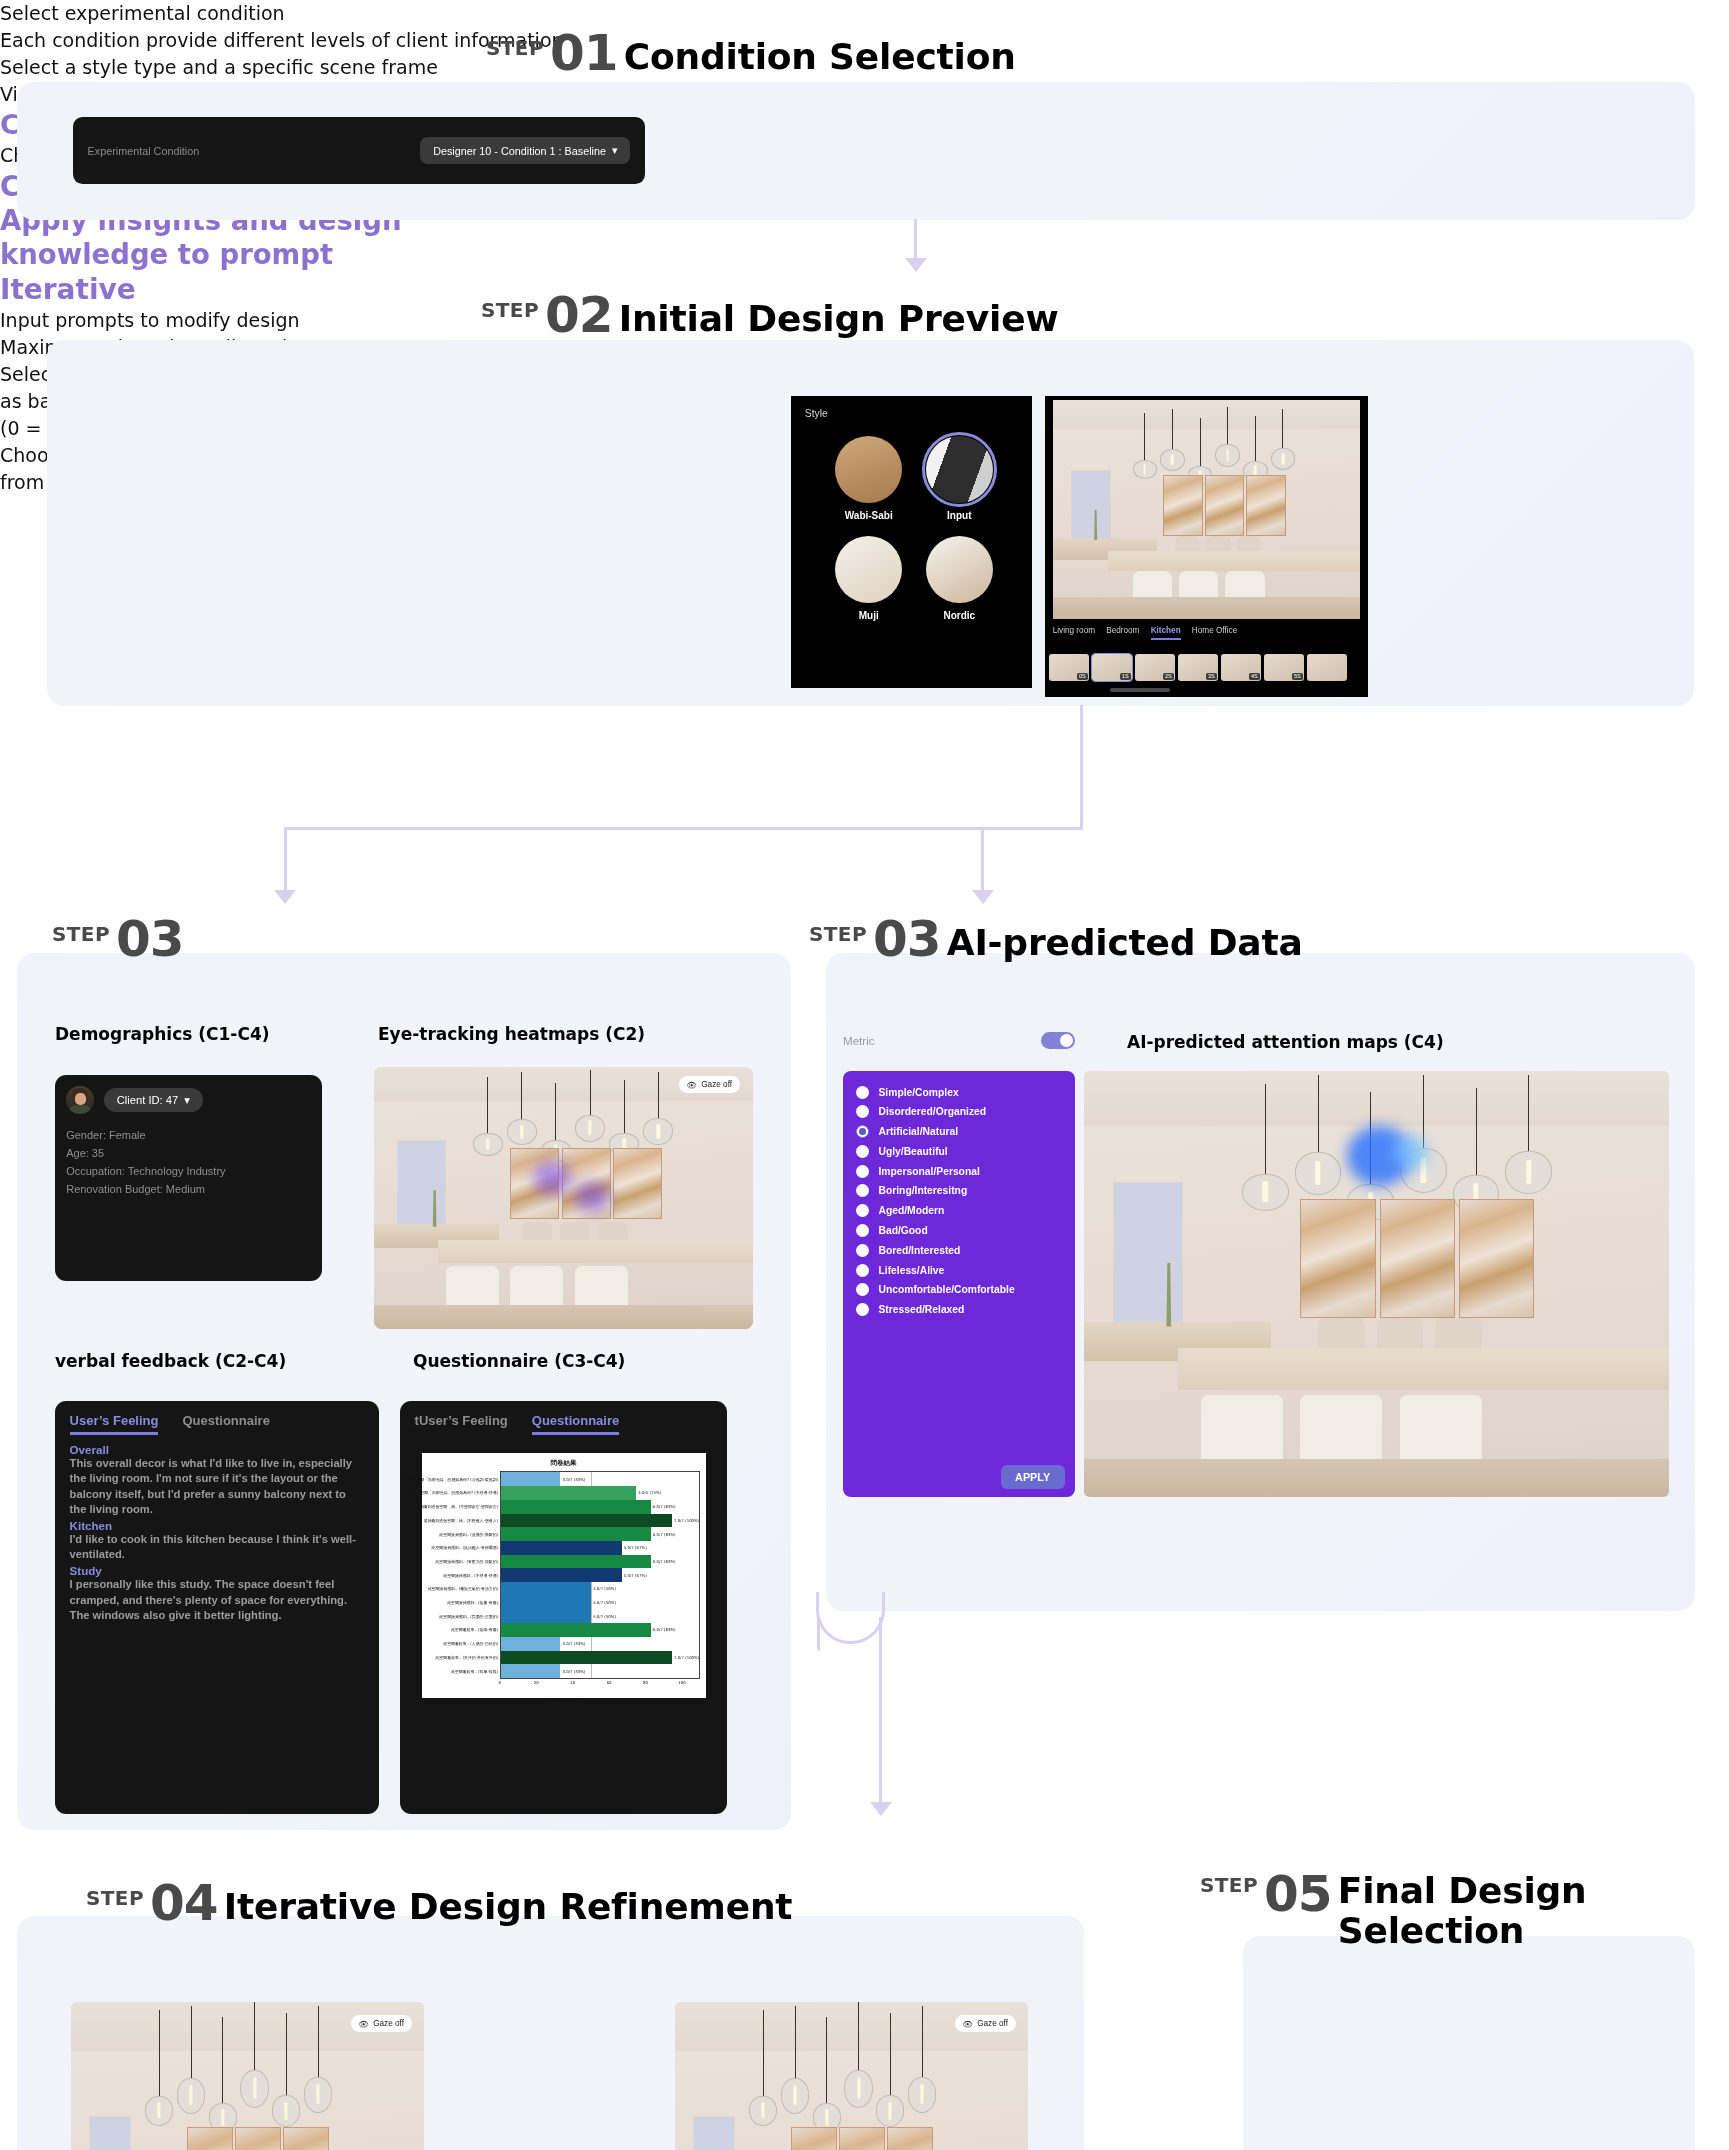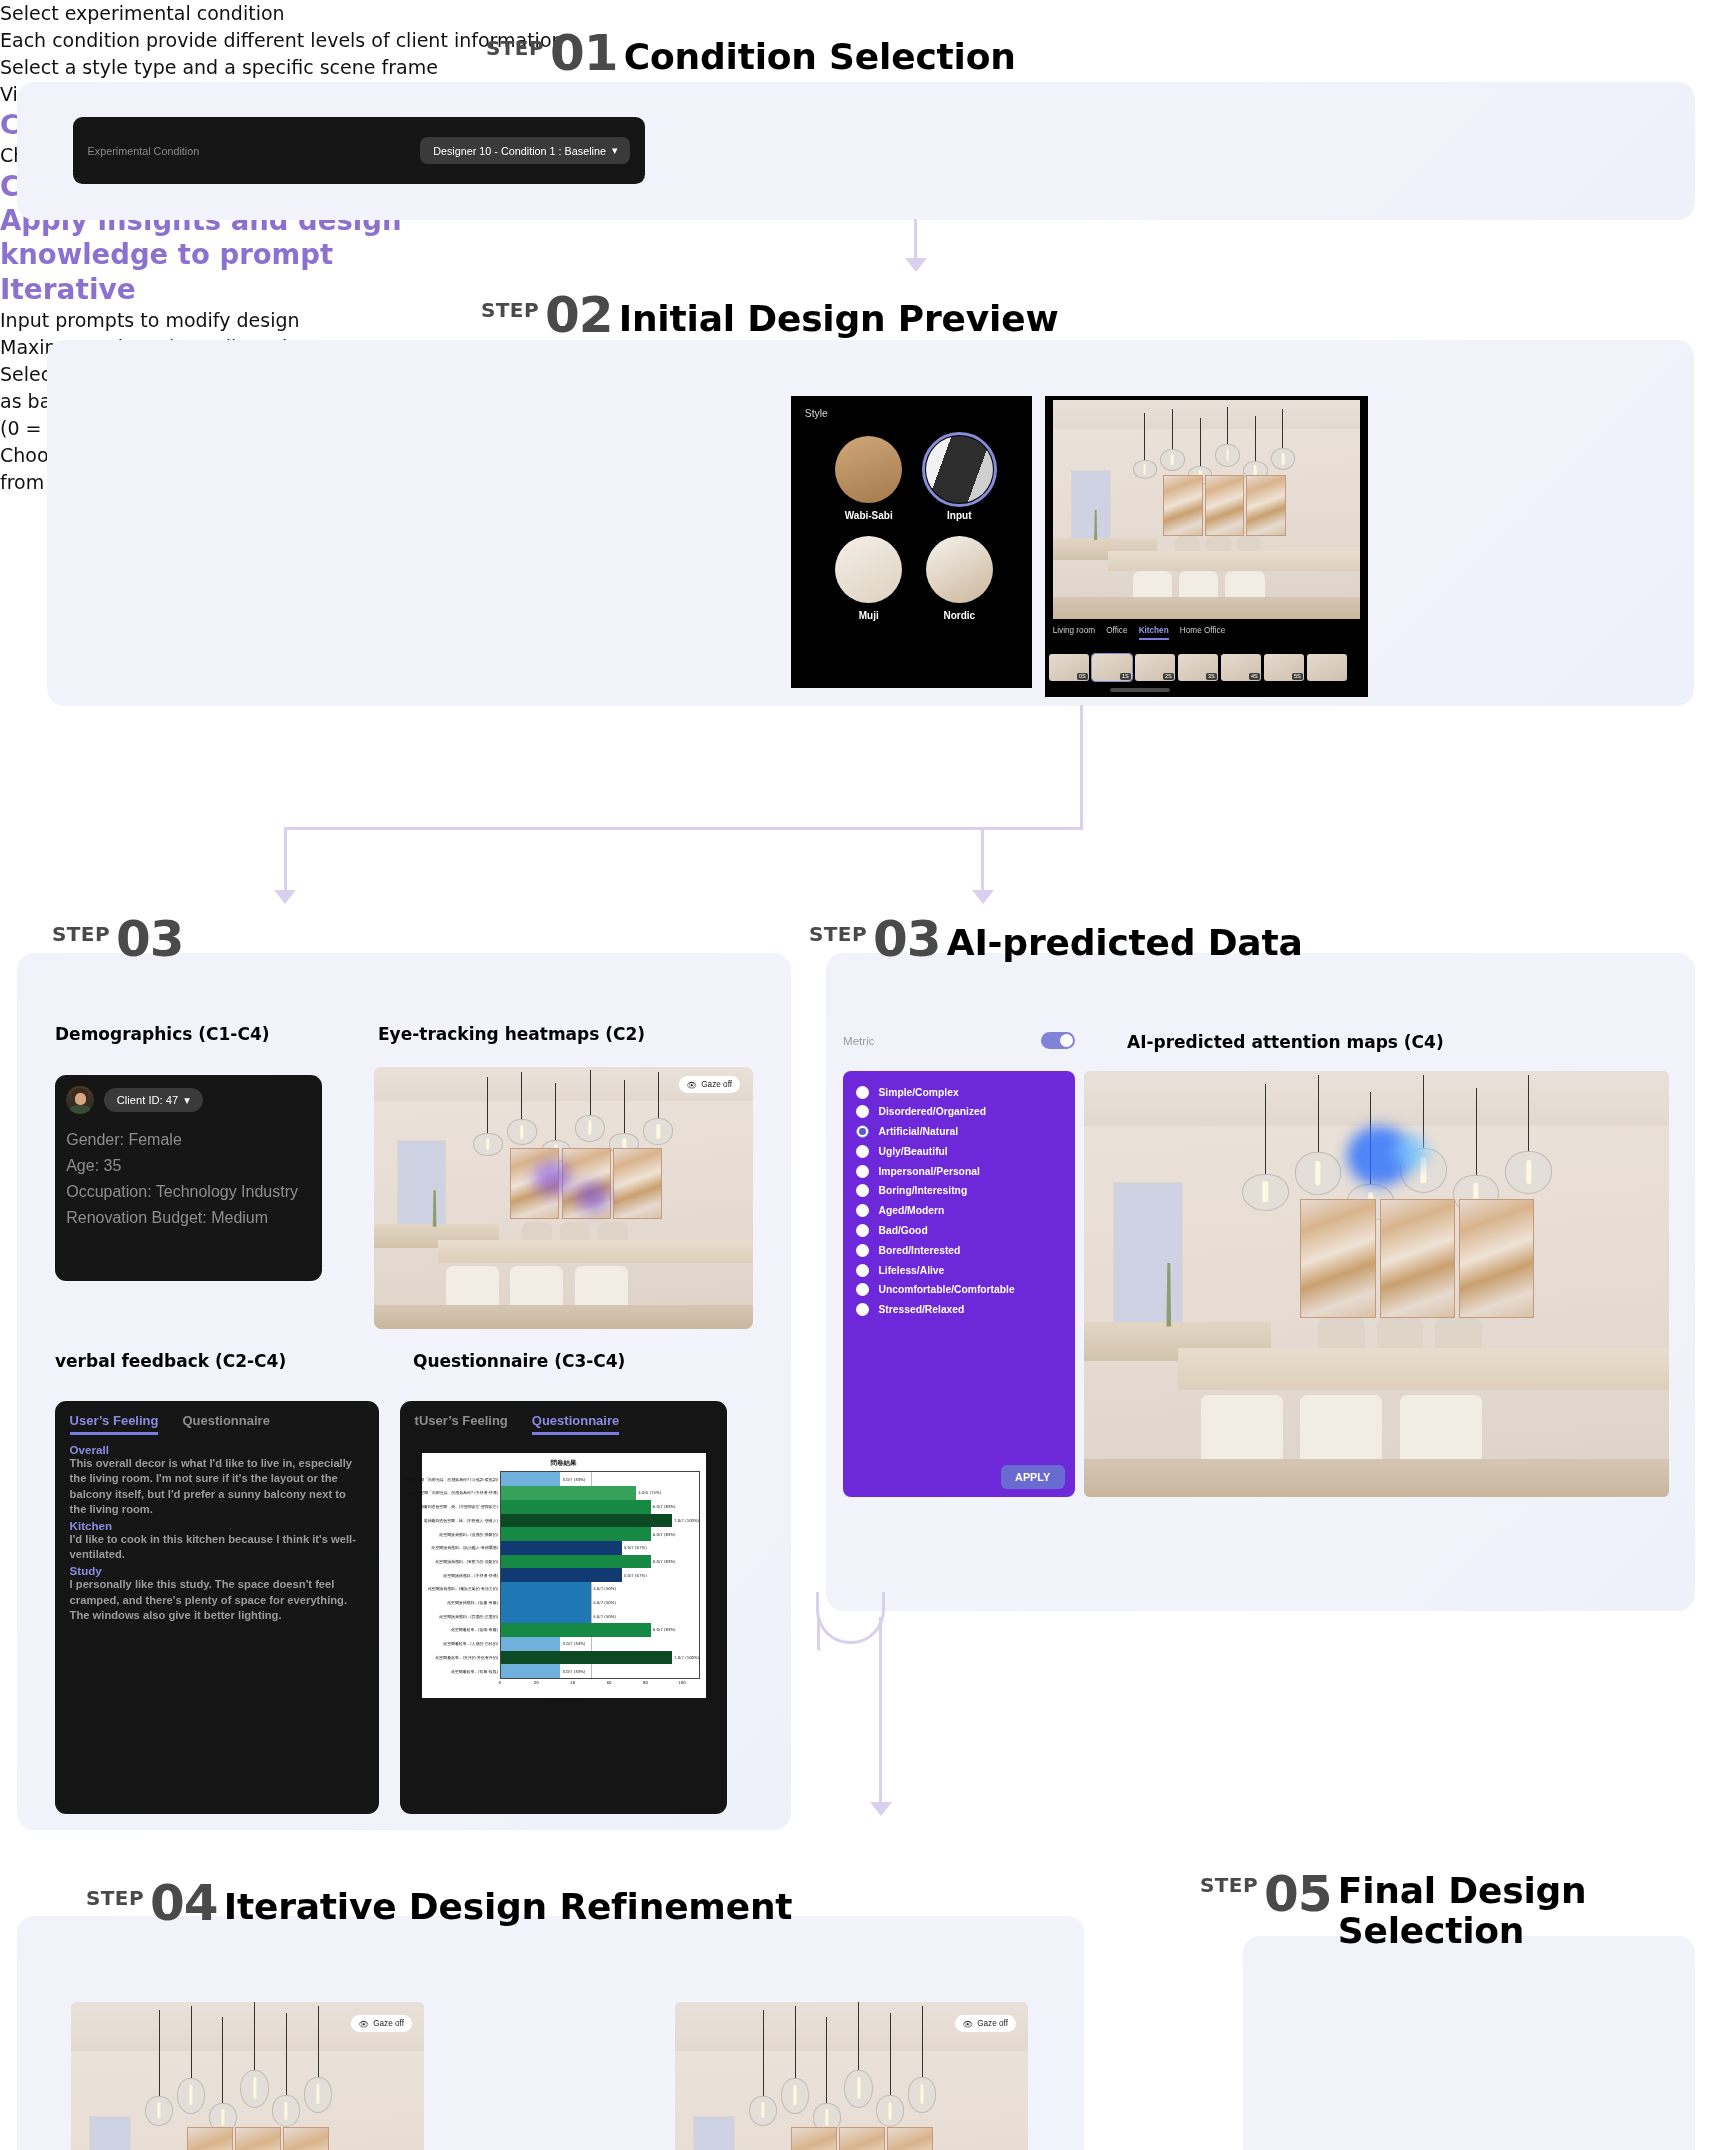--- a/index.html
+++ b/index.html
@@ -119,21 +119,21 @@
 
   
   #demo-top { display:flex; align-items:center; gap:9.5px; padding:11.2px 11.2px 0; }
   #avatar { width:28px; height:28px; border-radius:50%; overflow:hidden; position:relative;
             background:linear-gradient(#4a3a2e,#2a231c); }
   #avatar .hair{position:absolute;left:22%;top:8%;width:56%;height:36%;background:#3e2a1a;border-radius:50% 50% 40% 40%;}
   #avatar .face{position:absolute;left:30%;top:26%;width:40%;height:40%;background:#d7a785;border-radius:45%;}
   #avatar .body{position:absolute;left:14%;bottom:0;width:72%;height:34%;background:#3c4a33;border-radius:40% 40% 0 0;}
   #client-pill { background:#3a3a3a; border-radius:430px; padding:5.6px 13px; color:#fff; font-size:11.2px;
                  display:flex; gap:6px; align-items:center; font-family:"Liberation Sans",sans-serif;}
-  #demo-lines { padding:13px 11.2px 0; color:#8e8e8e; font-size:16px; line-height:1.62;
+  #demo-lines { padding:13px 11.2px 0; color:#8e8e8e; font-size:11px; line-height:1.62;
                 font-family:"Liberation Sans",sans-serif; white-space:pre-line;}
 
   
   .fb-tabs { display:flex; gap:24px; padding:12px 14.6px 0; }
   .fb-tab { font-size:13px; font-weight:700; color:#8d8d8d; padding-bottom:4.3px;
             font-family:"Liberation Sans",sans-serif;}
   .fb-tab.active { color:#8a8be0; border-bottom:3px solid #7b7ce0; }
   .fb-body { padding:6px 14.6px 0; }
   .fb-h { color:#8a8be0; font-size:11.6px; font-weight:700; margin-top:1.7px;
           font-family:"Liberation Sans",sans-serif;}
@@ -278,21 +278,21 @@
     <div class="chair w" style="left:60%;top:62%;width:8%;height:7%;"></div>
     <div class="table" style="left:18%;top:69%;width:82%;height:9%;"></div>
     <div class="chair" style="left:26%;top:78%;width:13%;height:22%;"></div>
     <div class="chair" style="left:41%;top:78%;width:13%;height:22%;"></div>
     <div class="chair" style="left:56%;top:78%;width:13%;height:22%;"></div>
     <div class="floor" style="height:10%;"></div>
   </div>
 
   <div class="scene-tabs" style="left:7.7px; top:230px;">
     <span class="scene-tab">Living room</span>
-    <span class="scene-tab">Office</span>
+    <span class="scene-tab">Bedroom</span>
     <span class="scene-tab active">Kitchen</span>
     <span class="scene-tab">Home Office</span>
   </div>
 
   <div class="thumbs" style="left:4.3px; top:258px;">
     <div class="thumb">
         <span>0S</span>
       </div>
     <div class="thumb sel">
         <span>1S</span>

